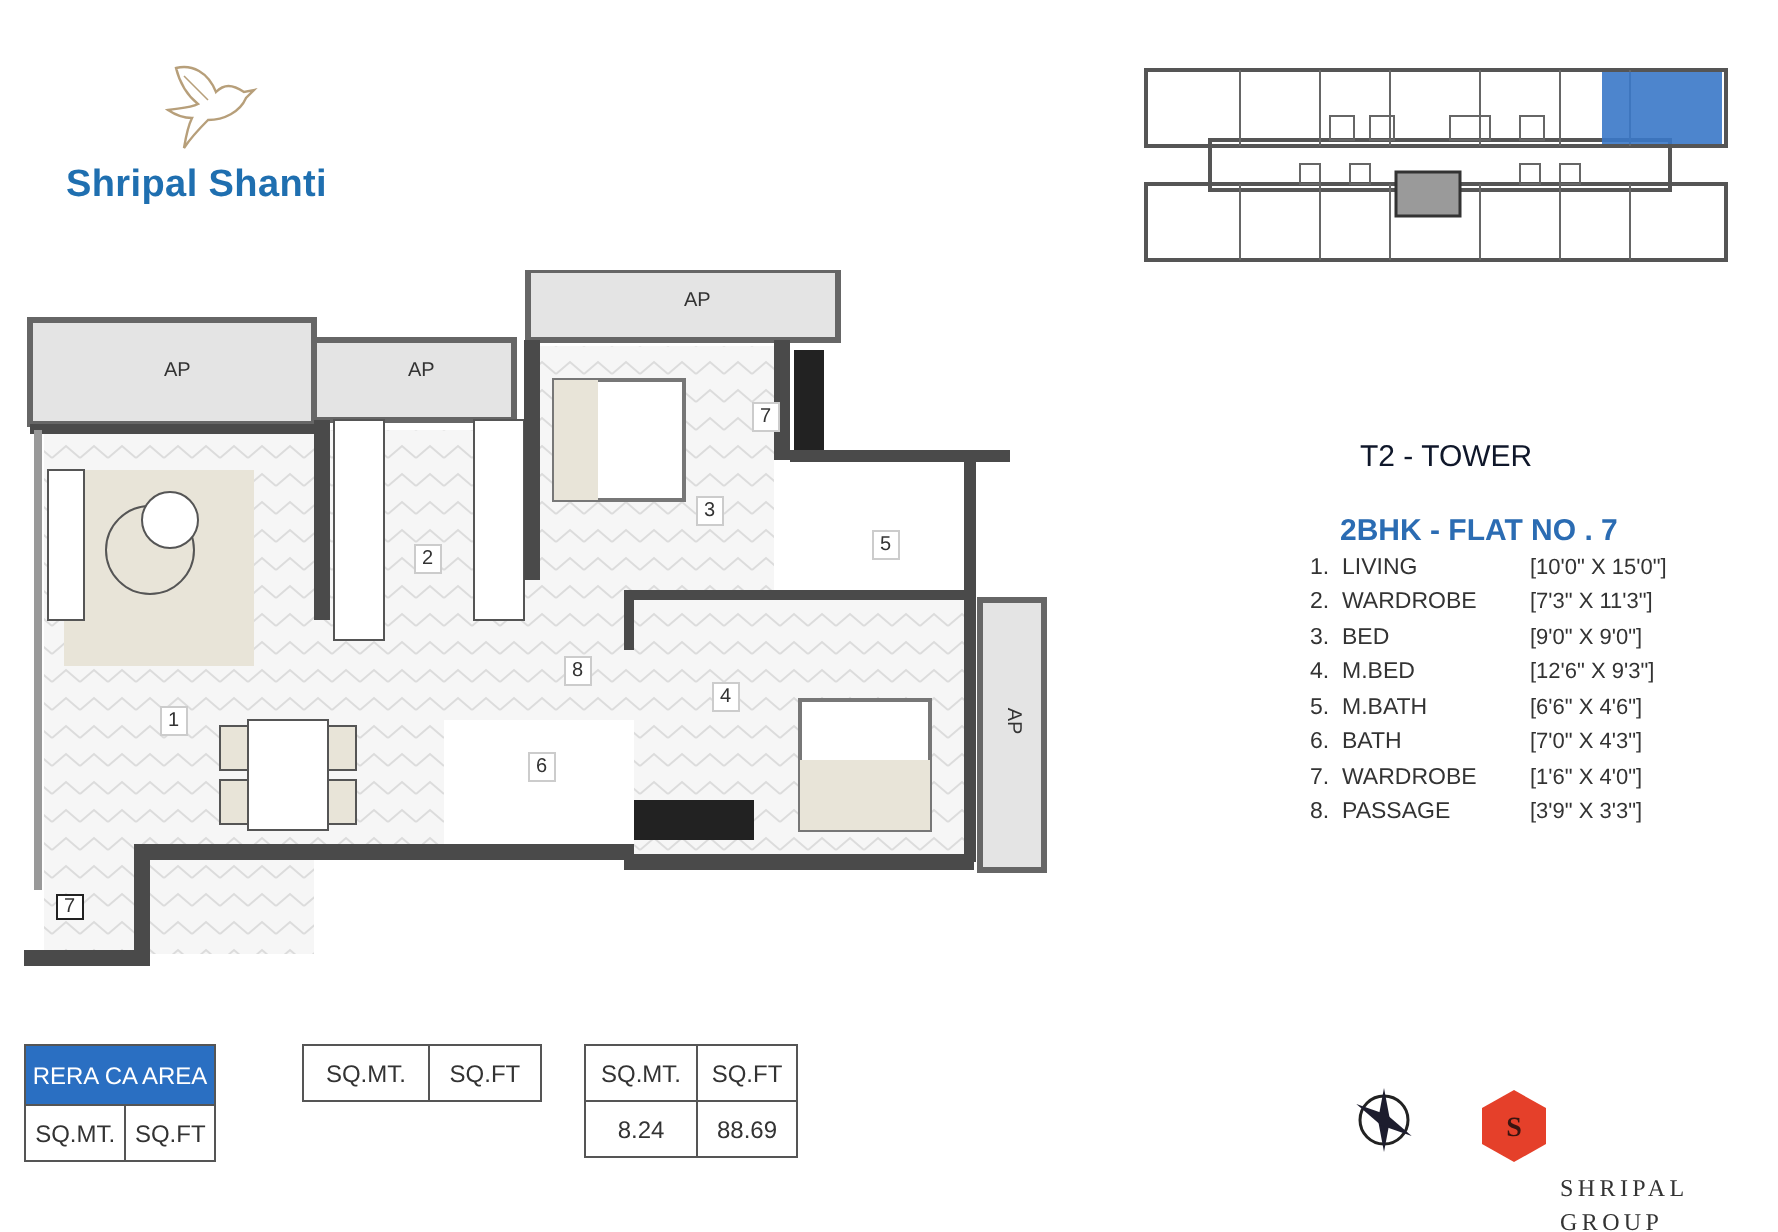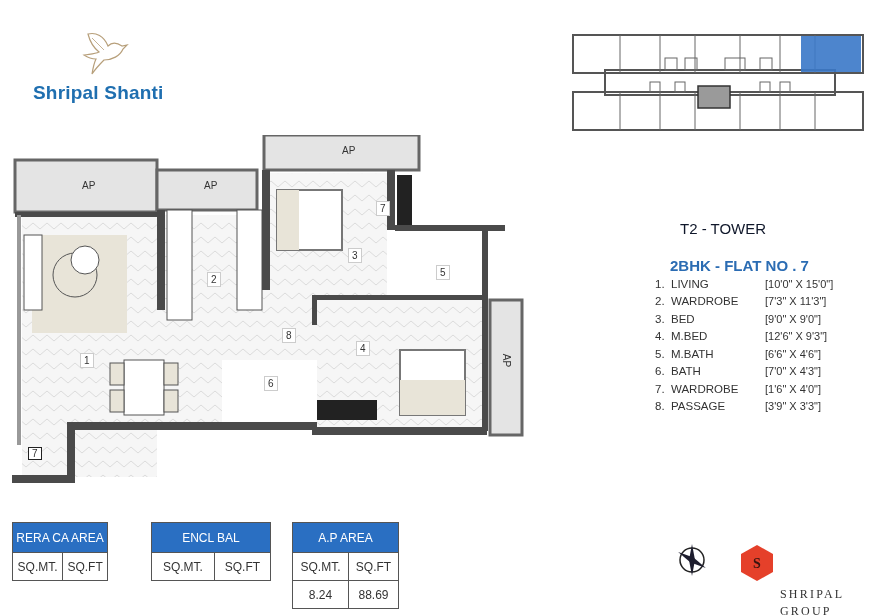--- a/index.html
+++ b/index.html
@@ -211,34 +211,28 @@
         <td class="head" colspan="2">RERA CA AREA</td>
       </tr>
   <tr>
         <td>SQ.MT.</td>
         <td>SQ.FT</td>
       </tr>
 </tbody>
   </table>
 <table class="area-table" style="left:151px;top:522px;width:120px;">
   <tbody>
-      <tr>
-        <td class="head" colspan="2">ENCL BAL</td>
-      </tr>
   <tr>
         <td>SQ.MT.</td>
         <td>SQ.FT</td>
       </tr>
 </tbody>
   </table>
 <table class="area-table" style="left:292px;top:522px;width:107px;">
   <tbody>
-      <tr>
-        <td class="head" colspan="2">A.P AREA</td>
-      </tr>
   <tr>
         <td>SQ.MT.</td>
         <td>SQ.FT</td>
       </tr>
   <tr>
         <td>8.24</td>
         <td>88.69</td>
       </tr>
 </tbody>
   </table>

